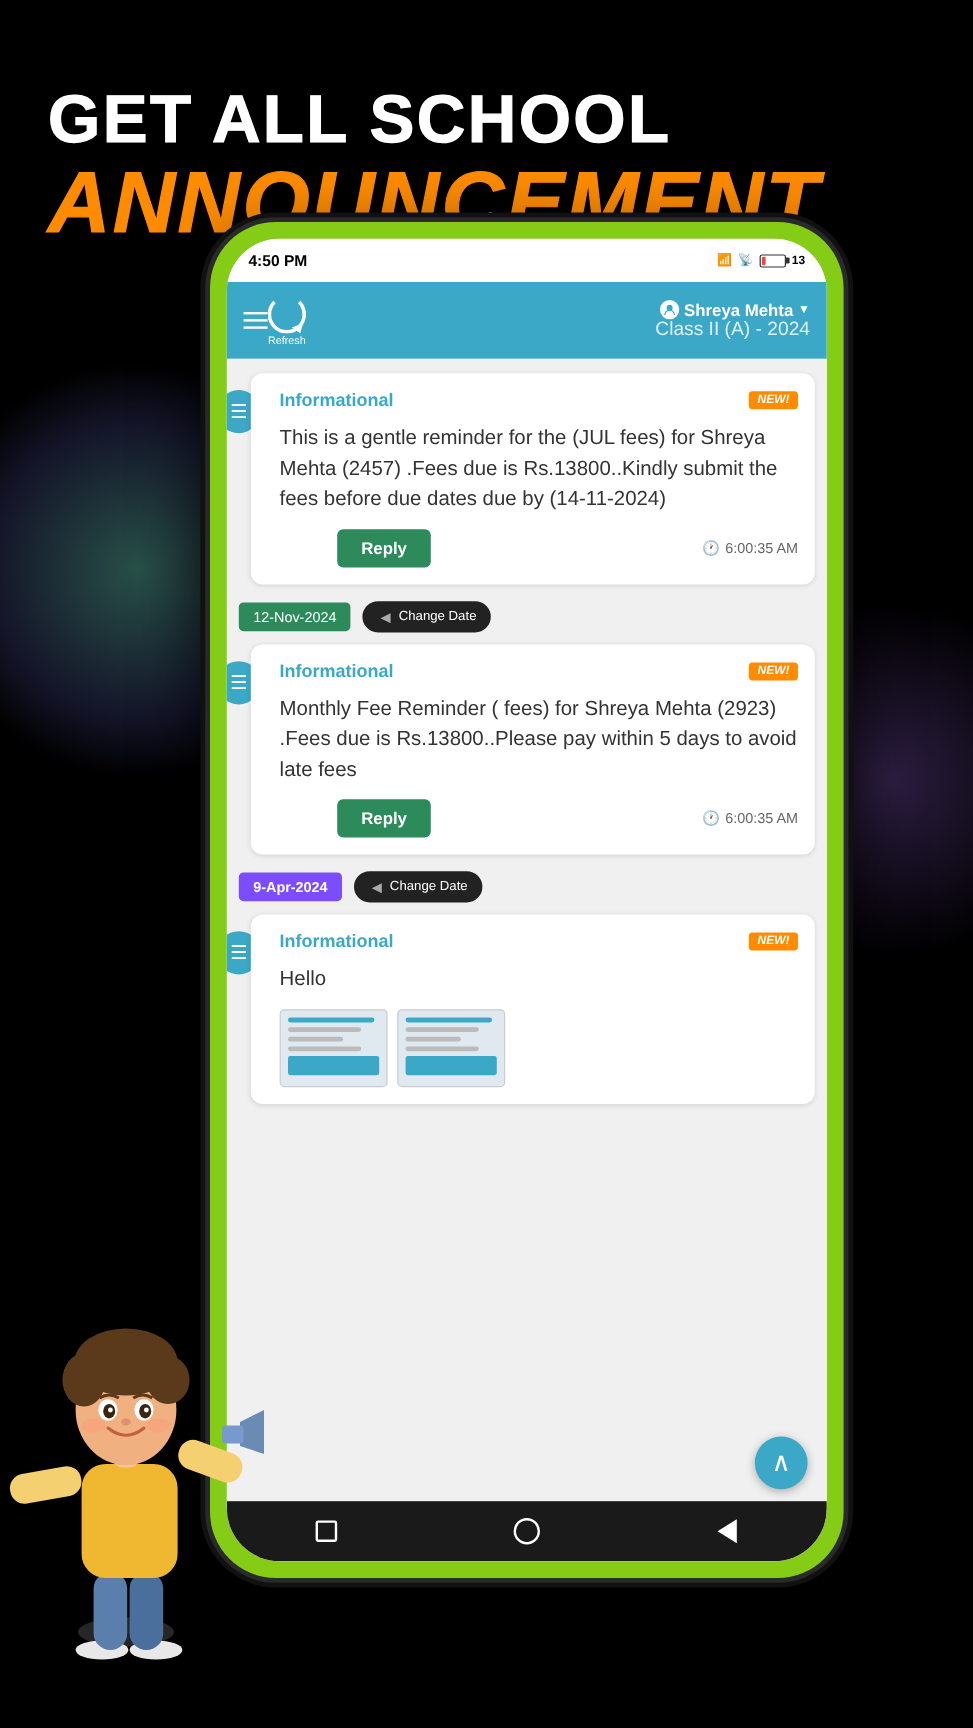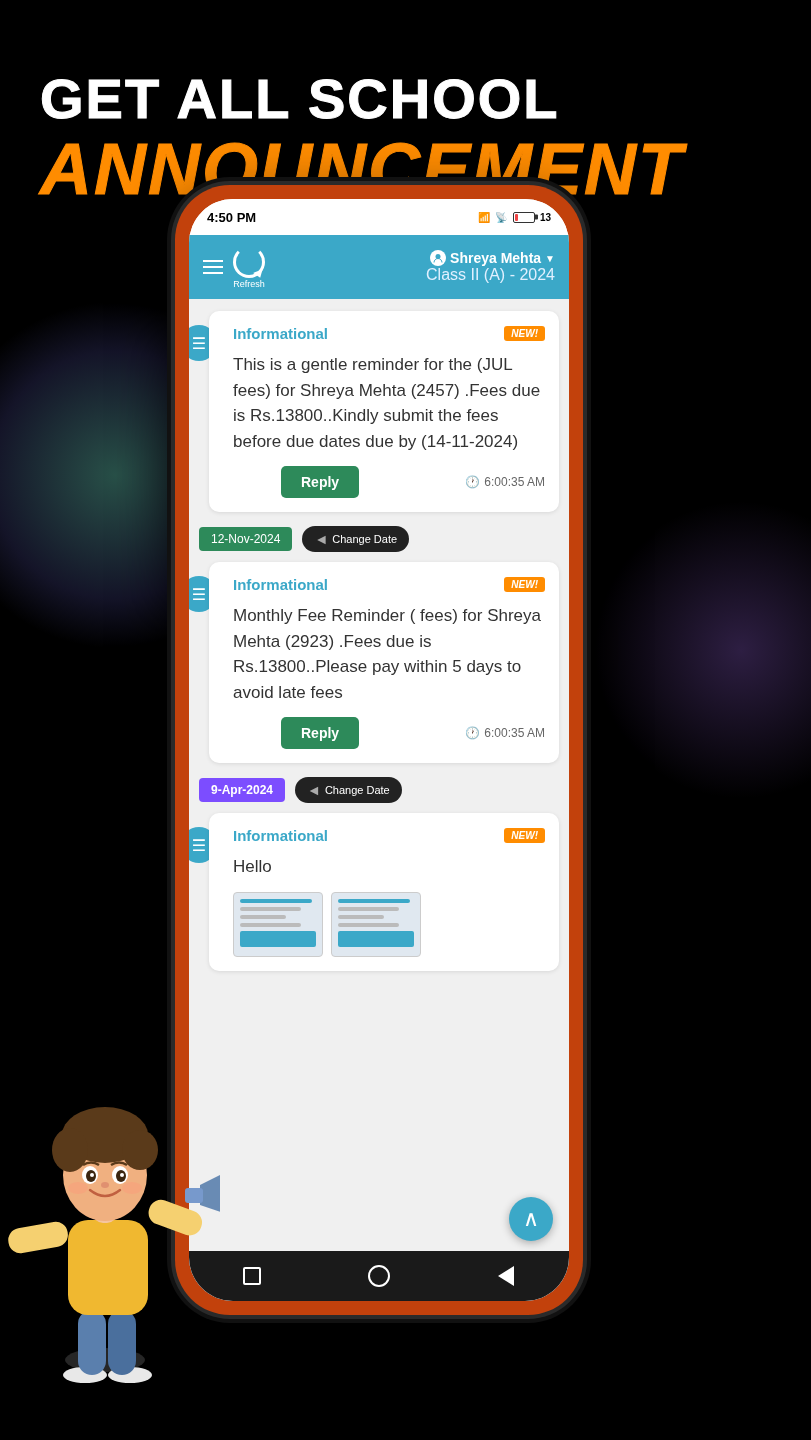--- a/index.html
+++ b/index.html
@@ -62,23 +62,23 @@
       letter-spacing: 2px;
       -webkit-text-stroke: 1px #FF8C00;
       font-style: italic;
     }
 
     
     .phone-shell {
       position: absolute;
       top: 185px;
       left: 175px;
-      width: 408px;
+      width: 528px;
       height: 1130px;
-      background: #c2410c;
+      background: #84cc16;
       border-radius: 55px;
       box-shadow: 0 0 0 4px #2a2a2a, 0 0 0 8px #111, 0 20px 60px rgba(0,0,0,0.8);
       overflow: hidden;
     }
     .phone-screen {
       position: absolute;
       top: 14px;
       left: 14px;
       right: 14px;
       bottom: 14px;
@@ -138,21 +138,21 @@
       background: #3ba8c8;
       height: 64px;
       display: flex;
       align-items: center;
       justify-content: space-between;
       padding: 0 14px;
     }
     .app-header-left {
       display: flex;
       align-items: center;
-      gap: 10px;
+      gap: 0;
     }
     .hamburger-icon {
       display: flex;
       flex-direction: column;
       gap: 4px;
       cursor: pointer;
     }
     .hamburger-icon span {
       width: 20px;
       height: 2px;

